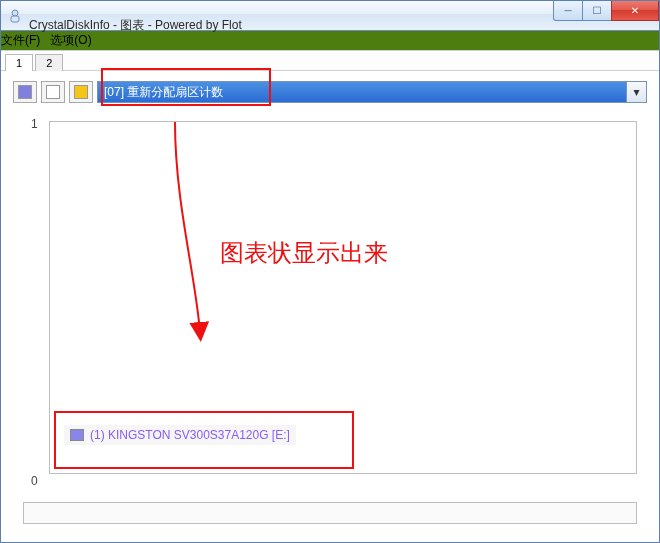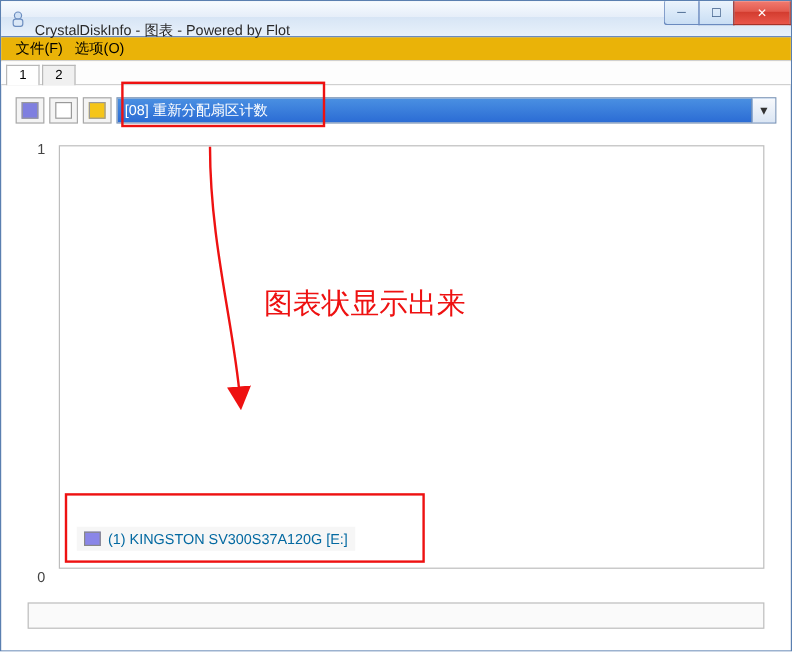--- a/index.html
+++ b/index.html
@@ -54,25 +54,25 @@
   .win-btn:first-child { border-top-left-radius: 0; border-bottom-left-radius: 3px;}
   .win-btn.close {
     width: 48px;
     background: linear-gradient(to bottom, #f07a6f 0%, #e35a4e 45%, #d23b2e 46%, #e9564a 100%);
     color: #fff;
     border-color: #a63228;
     border-bottom-right-radius: 0;
   }
   .menubar {
     height: 20px;
-    background: #eab308;
+    background: #4d7c0f;
     border-bottom: 1px solid #d0d0d0;
     display: flex;
     align-items: center;
-    padding: 0 12px;
+    padding: 0 0;
     gap: 10px;
     color: #000;
   }
   .tabs-row {
     height: 20px;
     padding: 0 4px;
     border-bottom: 1px solid #d0d0d0;
     display:flex; align-items:flex-end;
     background:#fdfdfd;
   }
@@ -135,25 +135,25 @@
     position:absolute; left:30px; bottom:4px; font-size:12px; color:#444;
   }
   .plot {
     position:absolute;
     left: 48px; right: 22px; top: 12px; bottom: 18px;
     border: 1px solid #bdbdbd;
     background:#fff;
   }
   .legend-box {
     position:absolute;
-    left: 14px; bottom: 14px;
+    left: 14px; bottom: 28px;
     background: rgba(245,245,245,0.85);
     padding: 0 6px;
     font-size: 12px;
-    color:#0369a1;
+    color:#8b5cf6;
   }
   .legend-row { display:flex; align-items:center; gap:6px; line-height:20px;}
   .legend-sw { width:14px; height:12px; border:1px solid #888; }
   .annotation {
     position:absolute;
     color:#e11;
     font-size:24px;
     font-family: "SimSun","Songti SC",serif;
     pointer-events:none;
   }
@@ -215,21 +215,21 @@
     <div class="color-btn">
       <span class="sw" style="background:#7f7fe0"></span>
     </div>
     <div class="color-btn">
       <span class="sw" style="background:#ffffff"></span>
     </div>
     <div class="color-btn">
       <span class="sw" style="background:#f5c518"></span>
     </div>
     <div class="dropdown">
-      <span>[08] 重新分配扇区计数</span>
+      <span>[07] 重新分配扇区计数</span>
       <span class="dd-arrow">▾</span>
     </div>
     <div class="red-box-1" style="left:100px; top:-3px; width:170px; height:38px;"></div>
   </div>
 
   <div class="chart-area">
     <div class="y-label-top">1</div>
     <div class="y-label-bot">0</div>
 
     <div class="plot">

